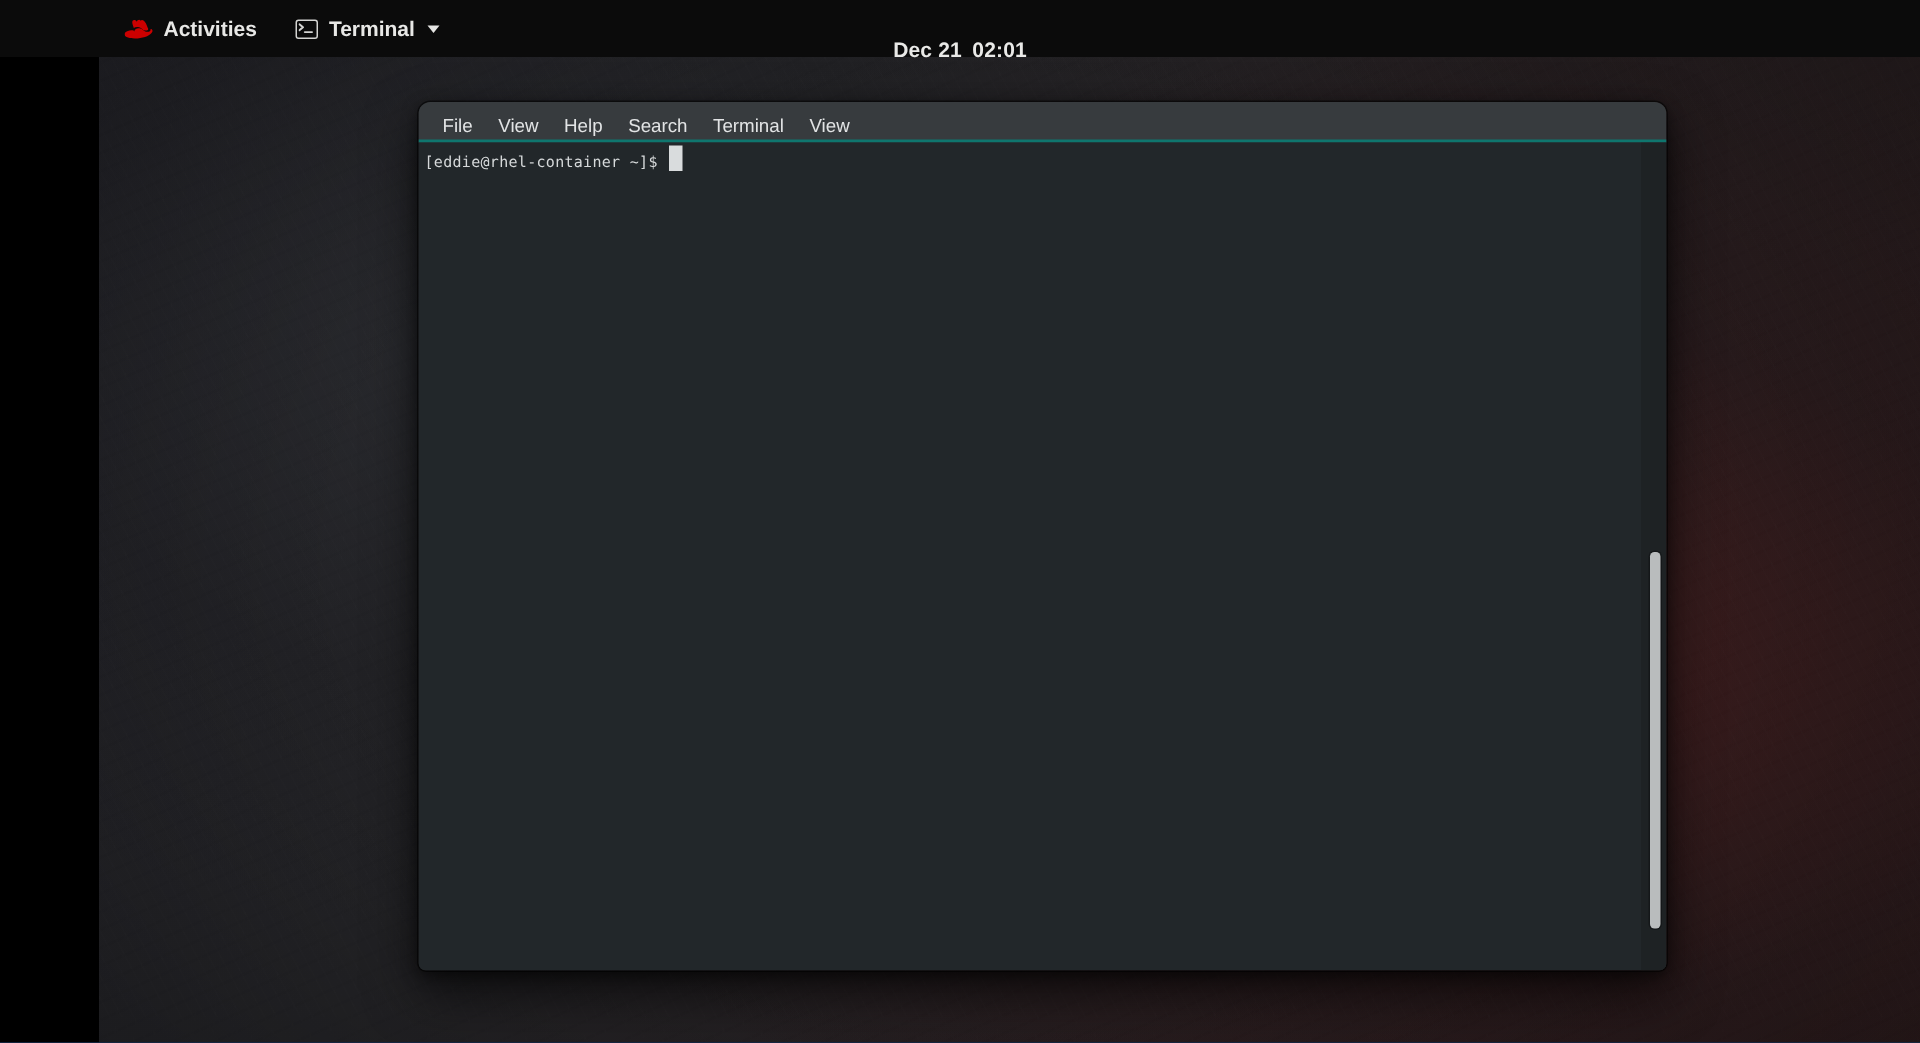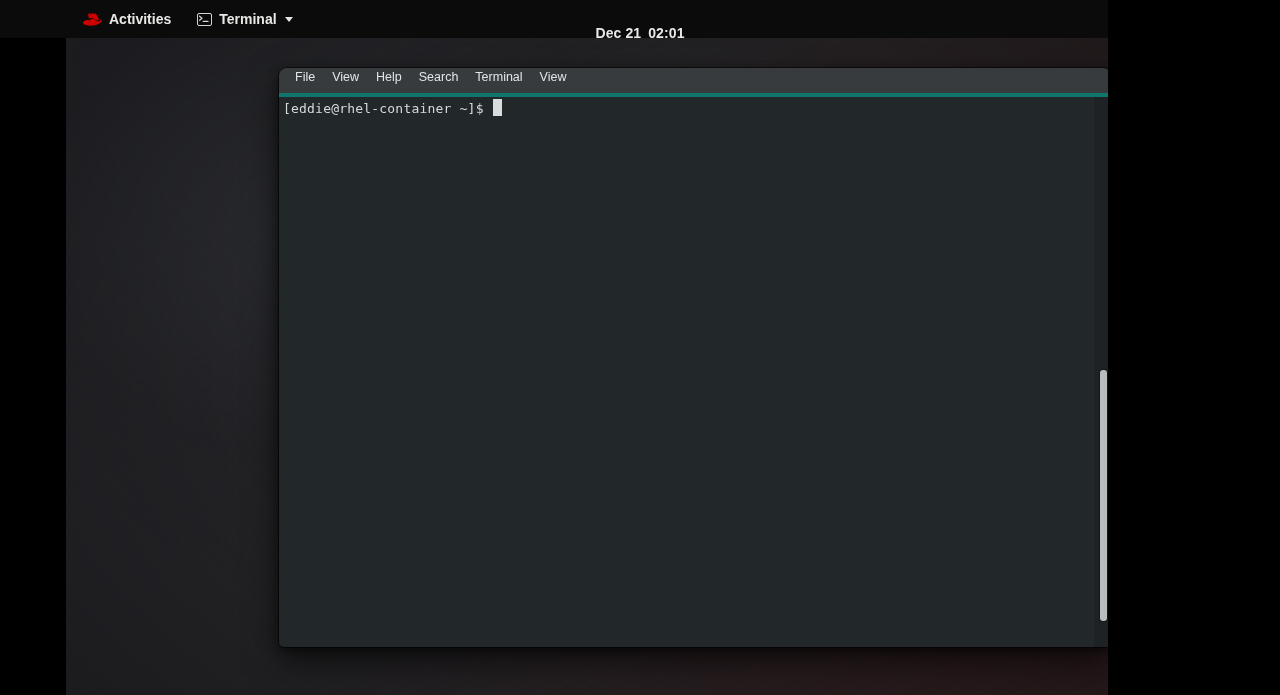--- a/index.html
+++ b/index.html
@@ -7,21 +7,21 @@
     padding: 0;
     width: 1280px;
     height: 695px;
     overflow: hidden;
     background: #000000;
     font-family: "Liberation Sans", sans-serif;
   }
 
   #screen {
     position: relative;
-    width: 1108px;
+    width: 1280px;
     height: 695px;
     background: #3b82f6;
     overflow: hidden;
   }
 
   
   #wallpaper {
     position: absolute;
     left: 66px;
     top: 38px;
@@ -205,24 +205,24 @@
     line-height: 1;
     border-radius: 50%;
     cursor: default;
   }
 
   #menubar {
     height: 25px;
     flex: 0 0 25px;
     background: #373b3e;
     display: flex;
-    align-items: flex-start;
+    align-items: flex-end;
     padding-left: 8px;
     gap: 1px;
-    border-bottom: 4px solid #0f766e;
+    border-bottom: 2px solid #0f766e;
   }
   .menu-item {
     font-size: 12.5px;
     color: #e2e4e5;
     padding: 3px 8px;
     border-radius: 3px;
     cursor: default;
     line-height: 1;
   }
 
@@ -232,21 +232,21 @@
     background: #22272a;
     overflow: hidden;
   }
 
   #terminal-text {
     position: absolute;
     left: 4px;
     top: 2px;
     right: 24px;
     font-family: "DejaVu Sans Mono", "Liberation Mono", monospace;
-    font-size: 13px;
+    font-size: 10px;
     line-height: 20px;
     color: #d6d9da;
     white-space: pre-wrap;
     letter-spacing: 0.2px;
   }
   #cursor-block {
     display: inline-block;
     width: 9px;
     height: 17px;
     background: #d9dcdd;

